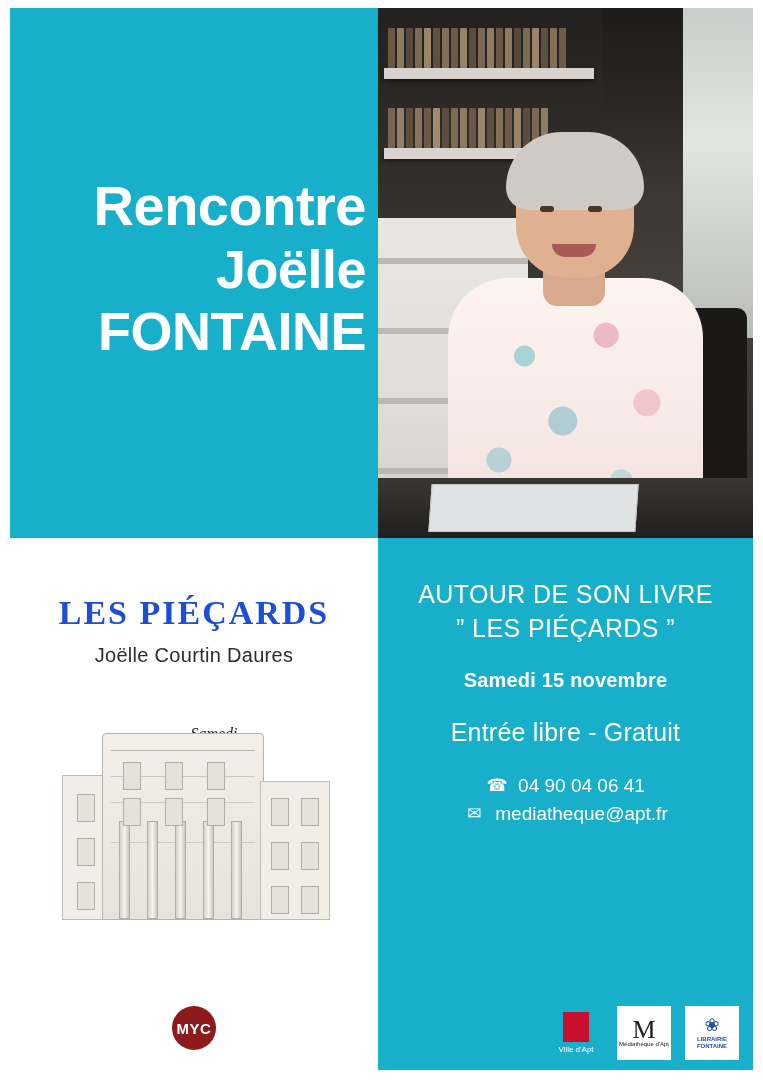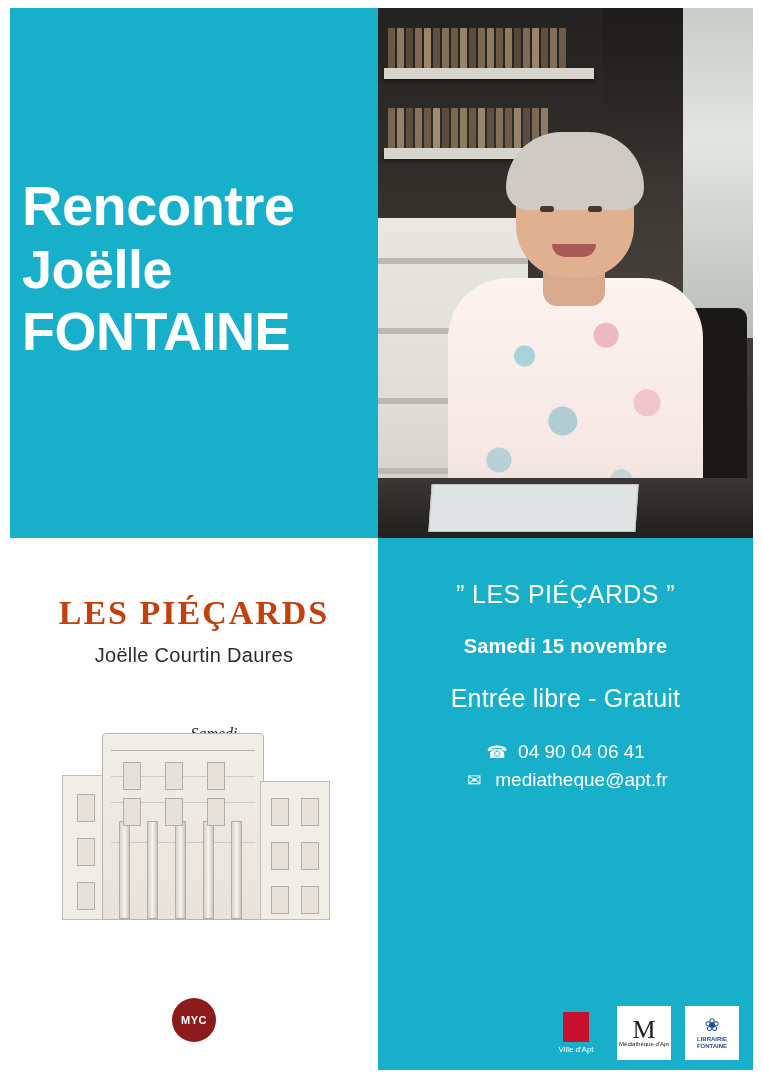--- a/index.html
+++ b/index.html
@@ -28,21 +28,21 @@
     display: grid;
     grid-template-columns: 368px 375px;
     grid-template-rows: 530px 532px;
   }
 
   
   .title-panel {
     background: #18AFCB;
     display: flex;
     flex-direction: column;
-    align-items: flex-start;
+    align-items: flex-end;
     justify-content: center;
     padding: 10px 12px 20px 12px;
     box-sizing: border-box;
   }
   .title-line {
     color: #ffffff;
     font-weight: bold;
     letter-spacing: -0.5px;
     text-align: center;
     line-height: 1.06;
@@ -199,21 +199,21 @@
     background: #ffffff;
     position: relative;
     box-sizing: border-box;
     padding: 40px 26px 18px 26px;
   }
   .cover-title {
     font-family: "Liberation Serif", serif;
     font-weight: bold;
     font-size: 34px;
     letter-spacing: 2px;
-    color: #c2410c;
+    color: #1d4ed8;
     text-align: center;
     margin: 16px 0 0 0;
   }
   .cover-author {
     font-size: 20px;
     color: #2d2d2d;
     text-align: center;
     margin-top: 12px;
     letter-spacing: .3px;
   }
@@ -273,26 +273,26 @@
   .win {
     position: absolute;
     width: 16px; height: 26px;
     background: #e7e2d9;
     border: 1px solid #b3aea5;
   }
   .logo-myc {
     position: absolute;
     left: 50%;
     transform: translateX(-50%);
-    bottom: 28px;
+    bottom: 20px;
     width: 44px; height: 44px;
     border-radius: 50%;
     background: #8e1b1b;
     color: #fff;
-    font-size: 11px;
+    font-size: 15px;
     font-weight: bold;
     display: flex;
     align-items: center;
     justify-content: center;
     letter-spacing: .5px;
   }
 
   
   .info {
     background: #18AFCB;
@@ -523,20 +523,21 @@
           <div class="win" style="left:40px; top:60px"></div>
           <div class="win" style="left:10px; top:104px"></div>
           <div class="win" style="left:40px; top:104px"></div>
         </div>
       </div>
 
       <div class="logo-myc">MYC</div>
     </div>
 
     <div class="info">
+      <div class="info-l1">AUTOUR DE SON LIVRE</div>
       <div class="info-l2">” LES PIÉÇARDS ”</div>
       <div class="info-date">Samedi 15 novembre</div>
       <div class="info-free">Entrée libre - Gratuit</div>
 
       <div class="contact">
         <div class="contact-row">
           <span class="ic">☎</span>
           <span>04 90 04 06 41</span>
         </div>
         <div class="contact-row">

